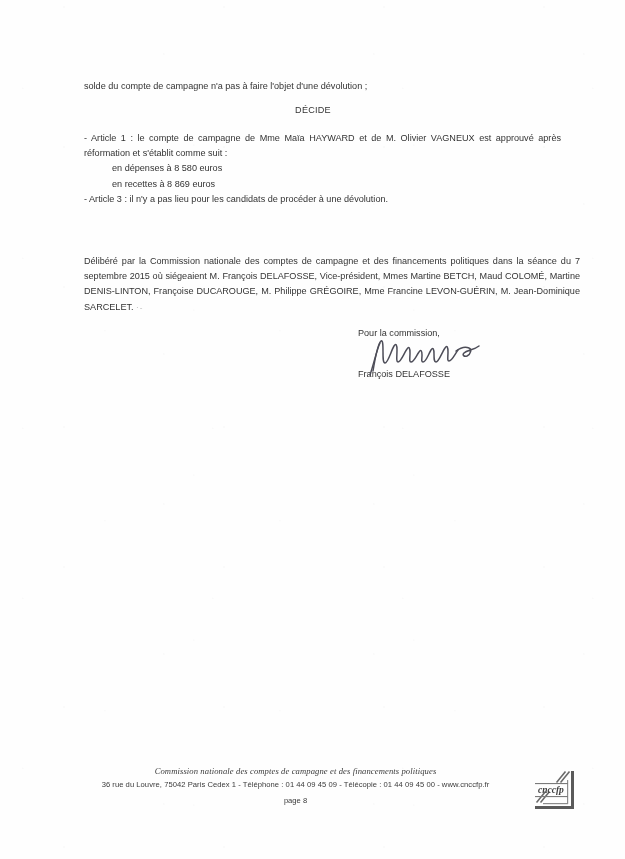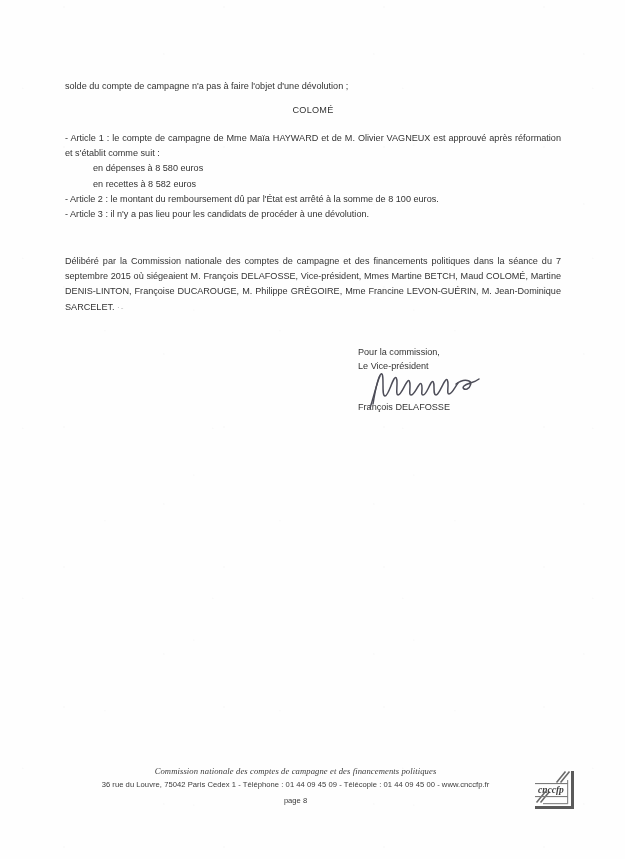--- a/index.html
+++ b/index.html
@@ -42,20 +42,21 @@
     left: 65px;
     top: 0;
     width: 496px;
   }
 
   .body-text {
     font-size: 9.1px;
     line-height: 15.2px;
     color: #333333;
     text-align: justify;
+    margin-left: 19px;
     -webkit-font-smoothing: antialiased;
   }
 
   .line-solde {
     position: absolute;
     top: 79px;
     left: 0;
     width: 496px;
   }
 
@@ -97,21 +98,21 @@
   }
   .artifact {
     color: #b9b9b9;
     font-size: 8px;
     letter-spacing: 1px;
   }
 
   
   .signature-block {
     position: absolute;
-    top: 345px;
+    top: 326px;
     left: 358px;
     width: 180px;
   }
   .sig-line {
     font-size: 9.1px;
     line-height: 14px;
     color: #333333;
     white-space: nowrap;
   }
   .sig-mark {
@@ -174,40 +175,38 @@
 <body>
 
 <div class="page">
 
   <div class="scan-noise"></div>
 
   <div class="content">
 
     <div class="body-text line-solde">solde du compte de campagne n'a pas à faire l'objet d'une dévolution ;</div>
 
-    <div class="decide">COLOMÉ</div>
+    <div class="decide">DÉCIDE</div>
 
     <div class="article-block">
       <div class="body-text art1">- Article 1 : le compte de campagne de Mme Maïa HAYWARD et de M. Olivier VAGNEUX est approuvé après réformation et s'établit comme suit :</div>
       <div class="body-text indent">en dépenses à 8 580 euros</div>
-      <div class="body-text indent">en recettes à 8 582 euros</div>
-      <div class="body-text flush">- Article 2 : le montant du remboursement dû par l'État est arrêté à la somme de 8 100 euros.</div>
+      <div class="body-text indent">en recettes à 8 869 euros</div>
       <div class="body-text flush">- Article 3 : il n'y a pas lieu pour les candidats de procéder à une dévolution.</div>
     </div>
 
     <div class="body-text delib">
       <span>Délibéré par la Commission nationale des comptes de campagne et des financements politiques dans la séance du 7 septembre 2015 où siégeaient M. François DELAFOSSE, Vice-président, Mmes Martine BETCH, Maud COLOMÉ, Martine DENIS-LINTON, Françoise DUCAROUGE, M. Philippe GRÉGOIRE, Mme Francine LEVON-GUÉRIN, M. Jean-Dominique SARCELET.</span>
       <span class="artifact">·-</span>
     </div>
 
   </div>
 
   <div class="signature-block">
     <div class="sig-line">Pour la commission,</div>
-    <div class="sig-line">Le Vice-président</div>
 
     <div class="sig-mark">
       <svg width="112" height="38" viewBox="0 0 112 38" fill="none" stroke="#4d4d58" stroke-width="1.5" stroke-linecap="round" stroke-linejoin="round">
         <path d="M3 34 C6 16, 8 6, 11 4 C13 3, 13 9, 13 15 C13 21, 13 26, 15 26
                  C18 26, 21 14, 24 9 C26 6, 27 8, 27 13 C27 19, 26 25, 28 25
                  C31 25, 34 16, 37 12 C39 9, 40 11, 40 16 C40 21, 39 25, 41 25
                  C44 25, 46 19, 49 15 C51 12, 52 14, 52 18 C52 22, 51 25, 53 25
                  C56 25, 58 18, 61 13 C63 10, 64 12, 64 17 C64 22, 64 25, 66 25
                  C69 25, 72 15, 75 11 C77 8, 78 10, 78 15 C78 20, 77 24, 79 24
                  C82 24, 85 17, 88 13"></path>

